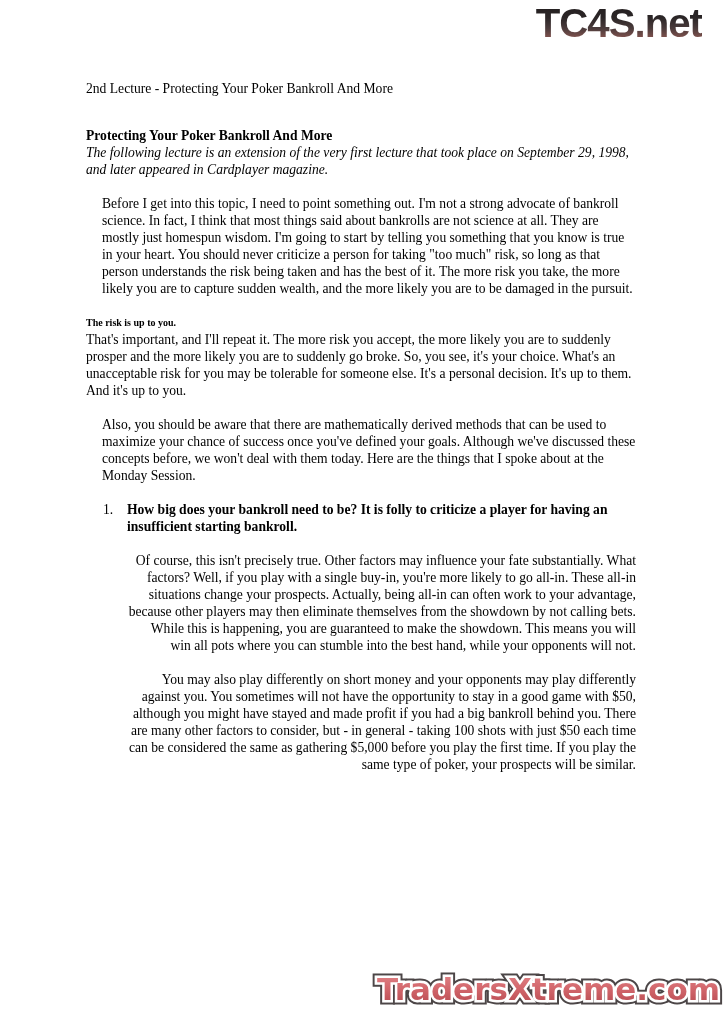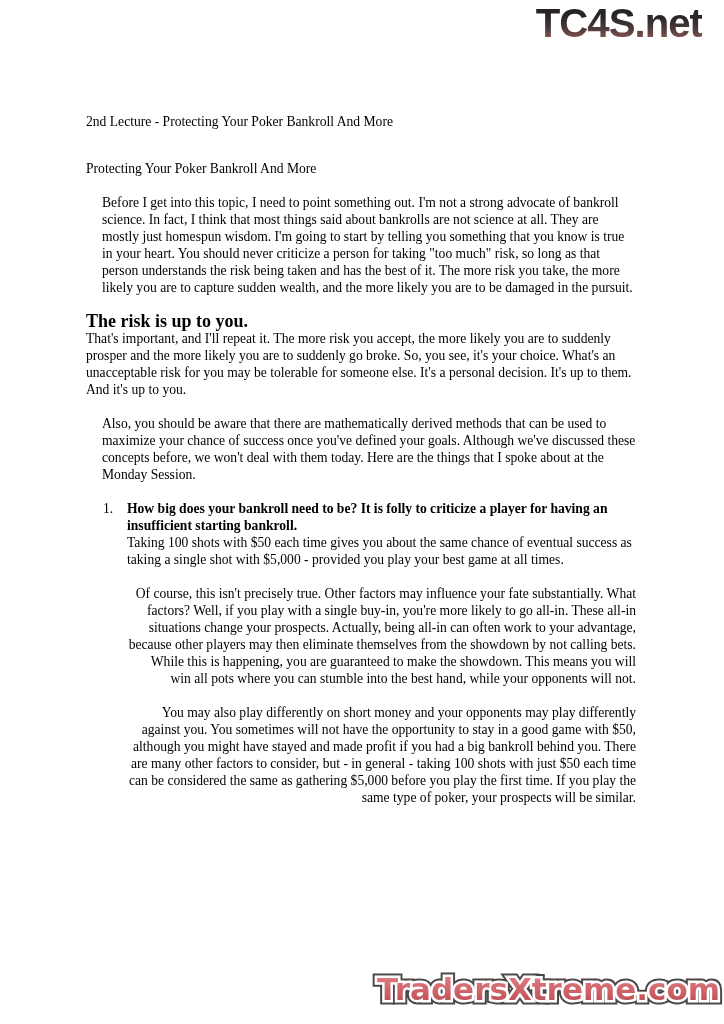--- a/index.html
+++ b/index.html
@@ -14,28 +14,28 @@
     font-family:"Liberation Sans", sans-serif;
     font-weight:900; font-size:41px; line-height:44px; letter-spacing:-1px;
     background:linear-gradient(180deg,#211d1e 0%, #2b2627 38%, #4a3b3b 62%, #7c504c 82%, #96615b 100%);
     -webkit-background-clip:text; background-clip:text; color:transparent;
     transform:scaleX(.98); display:inline-block;
   }
 
   
   .doc {
     position:absolute; left:86px; top:0; width:550px;
-    font-size:13.6px; line-height:17px; padding-top:113px;
+    font-size:13.6px; line-height:17px; padding-top:80px;
     text-align:left;
   }
   .doc .header-line { margin:0; }
-  .doc h1 { font-size:13.6px; font-weight:normal; margin:30px 0 0 0; }
+  .doc h1 { font-size:13.6px; font-weight:bold; margin:30px 0 0 0; }
   .doc .subtitle { font-style:italic; margin:0; }
   .doc p.para { margin:17px 0 0 16px; }
-  .doc h2 { font-size:18px; font-weight:bold; margin:17px 0 0 0; }
+  .doc h2 { font-size:10px; font-weight:bold; margin:17px 0 0 0; }
   .doc .after-head { margin:0; }
 
   .doc ol.lecture-list { list-style:none; margin:17px 0 0 0; }
   .li-row { display:flex; align-items:flex-start; }
   .li-num { margin-left:17px; width:24px; flex:0 0 24px; }
   .li-body { flex:1 1 auto; }
   .li-body .lead { font-weight:bold; margin:0; }
   .li-body p { margin:0; }
   .li-body p + p.gap { margin-top:17px;text-align:right; }
 
@@ -90,34 +90,34 @@
 
   <div class="logo-top">
     <span class="logo-top-text">TC4S.net</span>
   </div>
 
   <div class="doc">
 
     <p class="header-line">2nd Lecture - Protecting Your Poker Bankroll And More</p>
 
     <h1>Protecting Your Poker Bankroll And More</h1>
+    <p class="subtitle">The following lecture is an extension of the very first lecture that took place on September 29, 1998, and later appeared in Cardplayer magazine.</p>
 
     <p class="para">Before I get into this topic, I need to point something out. I'm not a strong advocate of bankroll science. In fact, I think that most things said about bankrolls are not science at all. They are mostly just homespun wisdom. I'm going to start by telling you something that you know is true in your heart. You should never criticize a person for taking "too much" risk, so long as that person understands the risk being taken and has the best of it. The more risk you take, the more likely you are to capture sudden wealth, and the more likely you are to be damaged in the pursuit.</p>
 
     <h2>The risk is up to you.</h2>
     <p class="after-head">That's important, and I'll repeat it. The more risk you accept, the more likely you are to suddenly prosper and the more likely you are to suddenly go broke. So, you see, it's your choice. What's an unacceptable risk for you may be tolerable for someone else. It's a personal decision. It's up to them. And it's up to you.</p>
 
     <p class="para">Also, you should be aware that there are mathematically derived methods that can be used to maximize your chance of success once you've defined your goals. Although we've discussed these concepts before, we won't deal with them today. Here are the things that I spoke about at the Monday Session.</p>
 
     <ol class="lecture-list">
       <li class="li-row">
         <span class="li-num">1.</span>
         <div class="li-body">
           <p class="lead">How big does your bankroll need to be? It is folly to criticize a player for having an insufficient starting bankroll.</p>
-          <p>Taking 100 shots with $50 each time gives you about the same chance of eventual success as taking a single shot with $5,000 - provided you play your best game at all times.</p>
           <p class="gap">Of course, this isn't precisely true. Other factors may influence your fate substantially. What factors? Well, if you play with a single buy-in, you're more likely to go all-in. These all-in situations change your prospects. Actually, being all-in can often work to your advantage, because other players may then eliminate themselves from the showdown by not calling bets. While this is happening, you are guaranteed to make the showdown. This means you will win all pots where you can stumble into the best hand, while your opponents will not.</p>
           <p class="gap">You may also play differently on short money and your opponents may play differently against you. You sometimes will not have the opportunity to stay in a good game with $50, although you might have stayed and made profit if you had a big bankroll behind you. There are many other factors to consider, but - in general - taking 100 shots with just $50 each time can be considered the same as gathering $5,000 before you play the first time. If you play the same type of poker, your prospects will be similar.</p>
         </div>
       </li>
     </ol>
   </div>
 
 
   <div class="logo-bottom">
     <span class="stroke-dark">TradersXtreme.com</span>

